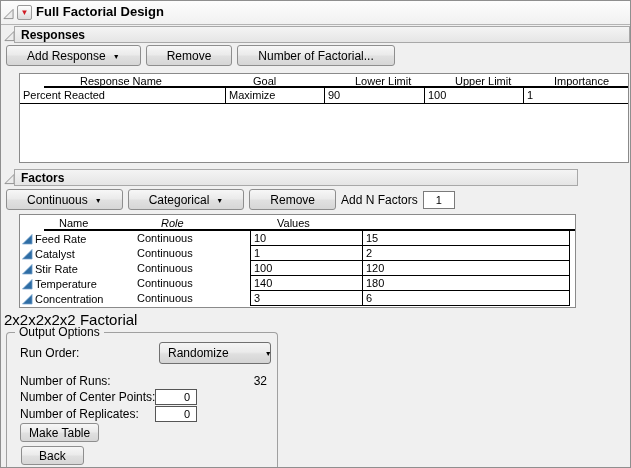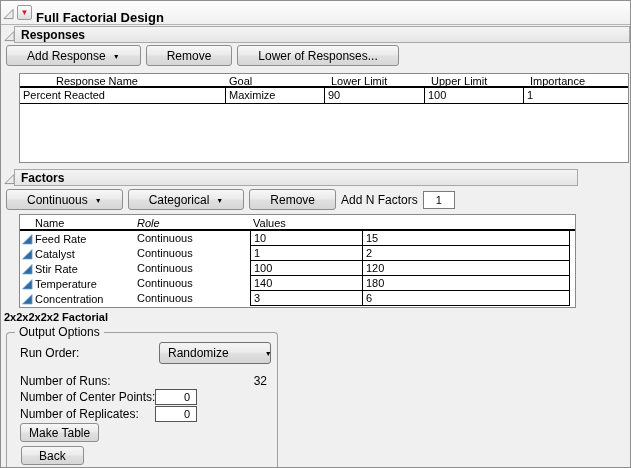--- a/index.html
+++ b/index.html
@@ -3,21 +3,21 @@
 <meta charset="utf-8">
 <style>
   html,body{margin:0;padding:0;}
   body{font-family:"Liberation Sans","DejaVu Sans",sans-serif;background:#e8e8e8;}
   #app{position:relative;width:631px;height:468px;background:#f0f0f0;overflow:hidden;
        border:1px solid #8f8f8f;box-sizing:border-box;}
 
   
   .title-bar{position:absolute;left:0;top:0;width:631px;height:23px;
     background:linear-gradient(180deg,#fdfdfd,#f1f1f1);border-bottom:1px solid #b4b4b4;}
-  .main-title{position:absolute;left:35px;top:9px;font-size:13px;font-weight:bold;color:#000;}
+  .main-title{position:absolute;left:35px;top:3px;font-size:13px;font-weight:bold;color:#000;}
   .outline-bar{position:absolute;height:17px;box-sizing:border-box;
     background:linear-gradient(180deg,#f4f4f4,#e5e5e5);border:1px solid #a8a8a8;
     display:flex;align-items:center;padding-left:6px;}
   .outline-bar .bar-label{font-size:12px;font-weight:bold;color:#000;}
   .disclosure{position:absolute;width:11px;height:12px;cursor:pointer;}
 
   
   .red-menu-btn{position:absolute;left:16px;top:4px;width:15px;height:15px;box-sizing:border-box;
     border:1px solid #9a9a9a;border-radius:2px;background:linear-gradient(180deg,#ffffff,#dcdcdc);
     display:flex;align-items:center;justify-content:center;cursor:pointer;}
@@ -29,38 +29,38 @@
     border:1px solid #8e8e8e;border-radius:3px;padding:0 20px;font-size:12px;color:#000;
     background:linear-gradient(180deg,#f7f7f7 0%,#ebebeb 45%,#e0e0e0 55%,#d6d6d6 100%);cursor:pointer;}
   .btn .dd{font-size:7px;line-height:7px;margin-top:1px;}
   .inline-label{font-size:12px;color:#000;}
   .small-input{box-sizing:border-box;width:32px;height:18px;border:1px solid #7a7a7a;
     background:#fff;font-family:inherit;font-size:11px;text-align:center;padding:0 2px;}
 
   
   .jmp-table{position:absolute;background:#fff;border:1px solid #8a8a8a;box-sizing:border-box;overflow:hidden;}
   .grid{display:grid;}
-  .thead{font-size:11px;color:#000;}
+  .thead{font-size:11px;color:#000;padding-left:24px;}
   .thead .hcell{height:14px;line-height:14px;border-bottom:2px solid #000;box-sizing:border-box;
     white-space:nowrap;overflow:hidden;}
   .trow{font-size:11px;color:#000;}
   .tcell{height:16px;line-height:15px;box-sizing:border-box;padding-left:3px;
     white-space:nowrap;overflow:hidden;}
   
   .rcell{border-right:1px solid #000;border-bottom:1px solid #000;}
   .rcell.last{border-right:none;border-bottom:1px solid #000;}
   
   .fcell{height:15px;line-height:14px;}
   .vcell{border-left:1px solid #000;border-bottom:1px solid #000;}
   .vcell.v2{border-right:1px solid #000;}
   .name-cell{display:flex;align-items:center;gap:2px;padding-left:2px;}
   .name-cell svg{flex:0 0 auto;}
 
   
-  .design-note{position:absolute;left:3px;top:310px;font-size:11px;color:#000;font-weight:bold;}
+  .design-note{position:absolute;left:3px;top:310px;font-size:15px;color:#000;}
   .group-box{position:absolute;left:5px;top:331px;width:272px;height:137px;box-sizing:border-box;
     border:1px solid #a0a0a0;border-bottom:none;border-radius:4px 4px 0 0;padding-left:12px;}
   .group-label{position:absolute;left:8px;top:-8px;background:#f0f0f0;padding:0 4px;font-size:12px;color:#000;}
   .opt-label{position:absolute;font-size:12px;color:#000;white-space:nowrap;}
   .combo{position:absolute;left:152px;top:9px;width:112px;height:22px;box-sizing:border-box;
     border:1px solid #707070;border-radius:3px;display:flex;align-items:center;justify-content:space-between;
     padding:0 8px;font-size:12px;cursor:pointer;
     background:linear-gradient(180deg,#f5f5f5 0%,#ebebeb 45%,#dfdfdf 55%,#d4d4d4 100%);gap:36px;}
   .combo .dd{font-size:7px;line-height:7px;}
   .num-input{position:absolute;left:148px;box-sizing:border-box;width:42px;height:16px;
@@ -96,21 +96,21 @@
 
   <div class="btn-row" style="left:5px;top:44px;">
     <button class="btn">
       <span>Add Response</span>
       <span class="dd">▼</span>
     </button>
     <button class="btn">
       <span>Remove</span>
     </button>
     <button class="btn">
-      <span>Lower of Responses...</span>
+      <span>Number of Factorial...</span>
     </button>
   </div>
 
   <div class="jmp-table" style="left:18px;top:72px;width:610px;height:90px;">
     <div class="grid thead" style="grid-template-columns:206px 99px 100px 99px 1fr;">
       <div class="hcell" style="padding-left:36px;">Response Name</div>
       <div class="hcell" style="padding-left:3px;">Goal</div>
       <div class="hcell" style="padding-left:6px;">Lower Limit</div>
       <div class="hcell" style="padding-left:6px;">Upper Limit</div>
       <div class="hcell" style="padding-left:6px;">Importance</div>

